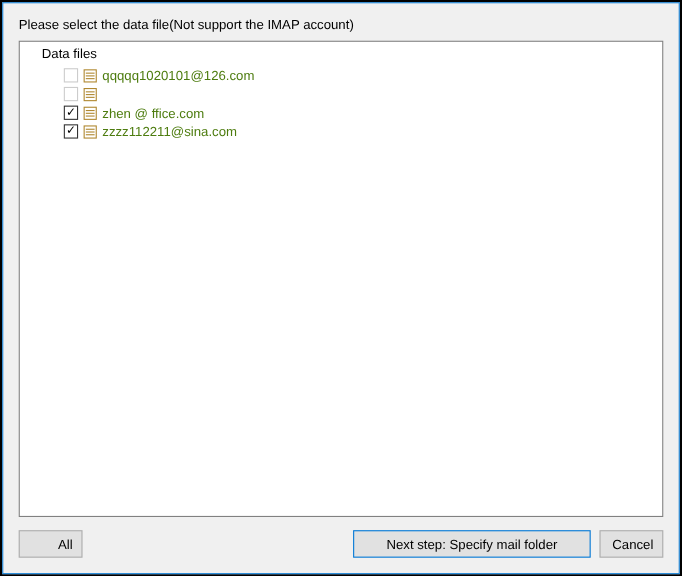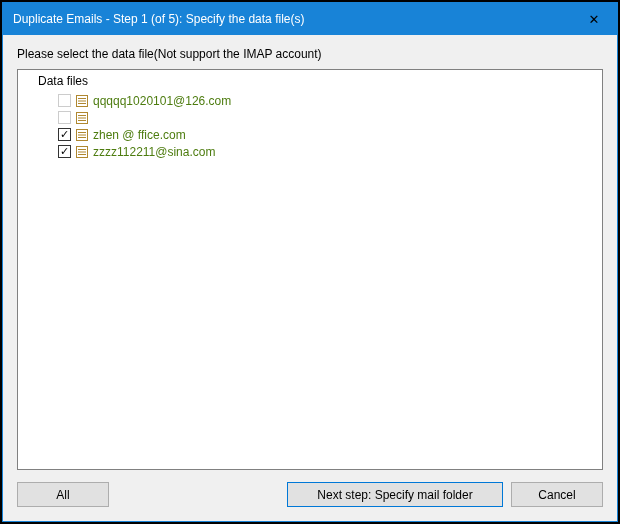--- a/index.html
+++ b/index.html
@@ -122,37 +122,32 @@
     .btn {
       height: 25px;
       background: #e1e1e1;
       border: 1px solid #adadad;
       font-size: 12px;
       font-family: inherit;
       cursor: pointer;
       padding: 0 8px;
     }
     .btn-all, .btn-none, .btn-cancel {
-      width: 92px;
+      width: 58px;
+      text-align: right;
     }
     .btn-next {
       width: 216px;
       border: 1px solid #0078d7;
     }
   </style>
 </head>
 <body>
 
 <div class="window">
-  <div class="titlebar">
-    <span class="titlebar-text">Duplicate Emails - Step 1 (of 5): Specify the data file(s)</span>
-    <div class="close-btn">
-      <span>✕</span>
-    </div>
-  </div>
 
   <div class="content">
     <div class="instruction">Please select the data file(Not support the IMAP account)</div>
 
     <div class="listbox">
       <div class="list-header">Data files</div>
 
       <div class="list-item">
         <span class="chk unchecked"></span>
         <span class="file-icon">

